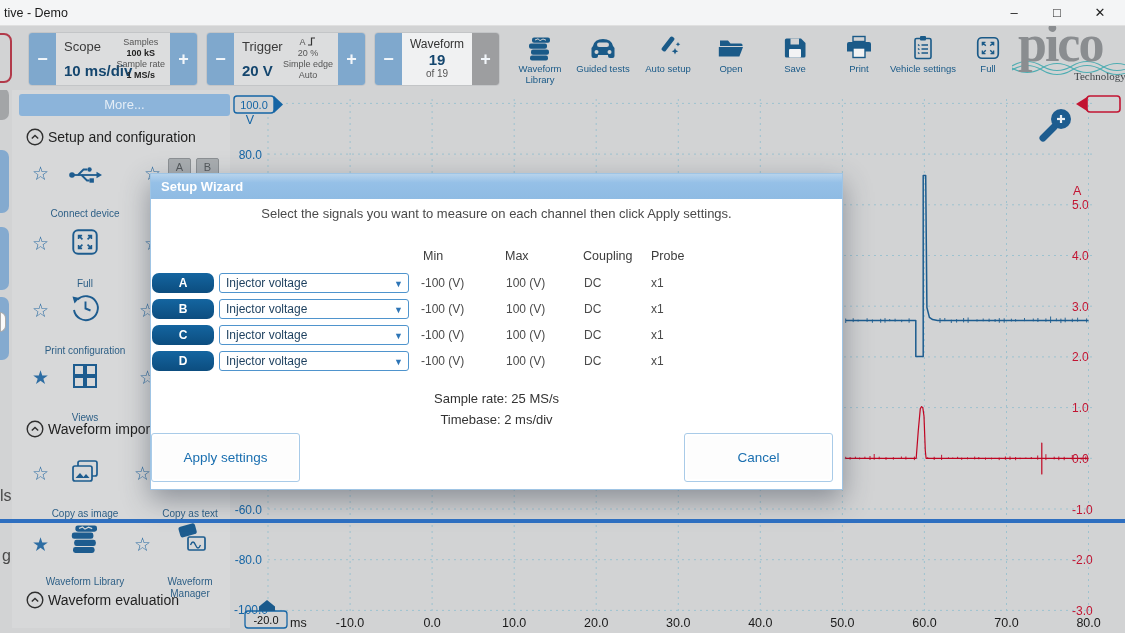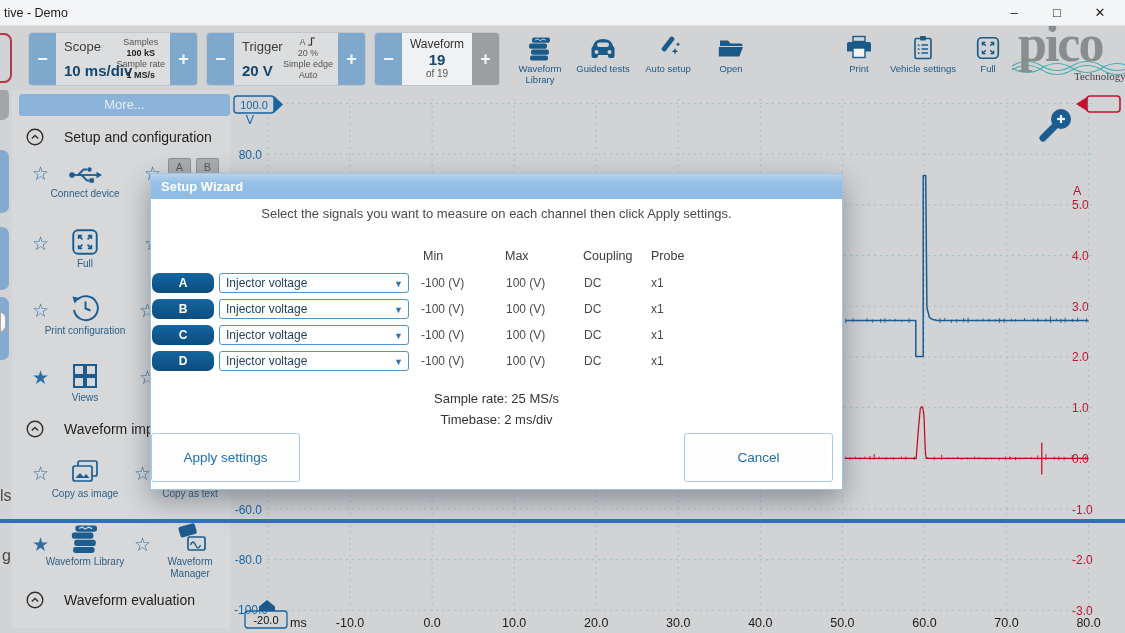--- a/index.html
+++ b/index.html
@@ -35,25 +35,25 @@
   .logo .sub{position:absolute;left:62px;top:44px;font-family:"Liberation Serif",serif;font-size:11px;color:#3f4448;white-space:nowrap}
   .logo svg{position:absolute;left:0;top:26px}
 
   
   .strip-tab{position:absolute;border-radius:0 7px 7px 0;z-index:3}
   .strip-frag{position:absolute;font-size:16px;color:#4a4a4a;z-index:3}
 
   
   .sidebar{position:absolute;left:12px;top:88px;width:218px;height:540px;background:#d7d8d9;z-index:2}
   .more-btn{position:absolute;left:7px;top:6px;width:211px;height:22px;background:#8cb4da;border-radius:3px;text-align:center;line-height:22px;font-size:13px;color:#e4edf6}
-  .sec-head{position:absolute;left:14px;display:flex;align-items:center;gap:20px;font-size:14px;color:#1f1f1f}
+  .sec-head{position:absolute;left:14px;display:flex;align-items:center;gap:4px;font-size:14px;color:#1f1f1f}
   .sb-star{position:absolute;font-size:19px;color:#2d6da3;line-height:19px}
   .sb-item{position:absolute;width:84px;text-align:center;color:#2d5f86}
   .sb-item .ico{height:38px;display:flex;align-items:flex-end;justify-content:center}
-  .sb-item .lbl{font-size:10px;line-height:11.5px;margin-top:0;color:#2d5f86}
+  .sb-item .lbl{font-size:10px;line-height:11.5px;margin-top:20px;color:#2d5f86}
   .ab-frag{position:absolute;width:23px;height:18px;background:#a9adb0;border:1px solid #8d9194;border-radius:2px;text-align:center;line-height:17px;font-size:11px;color:#55595c;z-index:2}
 
   
   .plot{position:absolute;left:230px;top:90px;width:895px;height:543px;z-index:1}
   .plot svg{position:absolute;left:0;top:0}
   svg text{font-family:"Liberation Sans",sans-serif}
 
   
   .dialog{position:absolute;left:150px;top:173px;width:693px;height:317px;background:#fff;border:1px solid #9fc4e4;box-shadow:0 10px 26px rgba(50,60,75,.45);z-index:10}
   .dlg-head{position:absolute;left:0;top:0;width:100%;height:25px;background:linear-gradient(180deg,#b7d3ec 0%,#95c0e7 35%,#8fbbe3 100%);color:#fff;font-size:13px;font-weight:700;line-height:25px;padding-left:10px}
@@ -175,20 +175,30 @@
         <svg width="30" height="30" viewBox="0 0 30 30">
             <g fill="#1a5a88">
           <path d="M4 7.5 h8 l2.5 3 h10.5 a1.5 1.5 0 0 1 1.5 1.5 v1 H4z"></path>
           <path d="M2.8 14 H27 l-3.6 9.5 H2.8z"></path>
             </g>
         </svg>
       </div>
       <div class="lbl">Open</div>
     </div>
 
+    <div class="toolbtn" style="left:762px">
+      <div class="ico">
+        <svg width="28" height="28" viewBox="0 0 28 28">
+          <path fill="#1a5a88" d="M5.5 4.5 h14.5 L24.5 9 v13 a1.6 1.6 0 0 1 -1.6 1.6 H5.5 A1.6 1.6 0 0 1 3.9 22 V6.1 a1.6 1.6 0 0 1 1.6 -1.6z"></path>
+          <rect x="9.5" y="4.5" width="8.5" height="6" fill="#d2d3d4"></rect>
+          <rect x="8" y="15" width="12" height="8.6" rx="1" fill="#f2f3f4"></rect>
+        </svg>
+      </div>
+      <div class="lbl">Save</div>
+    </div>
 
     <div class="toolbtn" style="left:826px">
       <div class="ico">
         <svg width="30" height="30" viewBox="0 0 30 30">
           <rect x="9" y="3.5" width="12" height="5" fill="#d2d3d4" stroke="#1a5a88" stroke-width="1.4"></rect>
           <path fill="#1a5a88" d="M5 9 h20 a2 2 0 0 1 2 2 v7.5 h-24 V11 a2 2 0 0 1 2 -2z"></path>
           <rect x="9" y="15" width="12" height="9.5" fill="#f2f3f4" stroke="#1a5a88" stroke-width="1.4"></rect>
         </svg>
       </div>
       <div class="lbl">Print</div>

